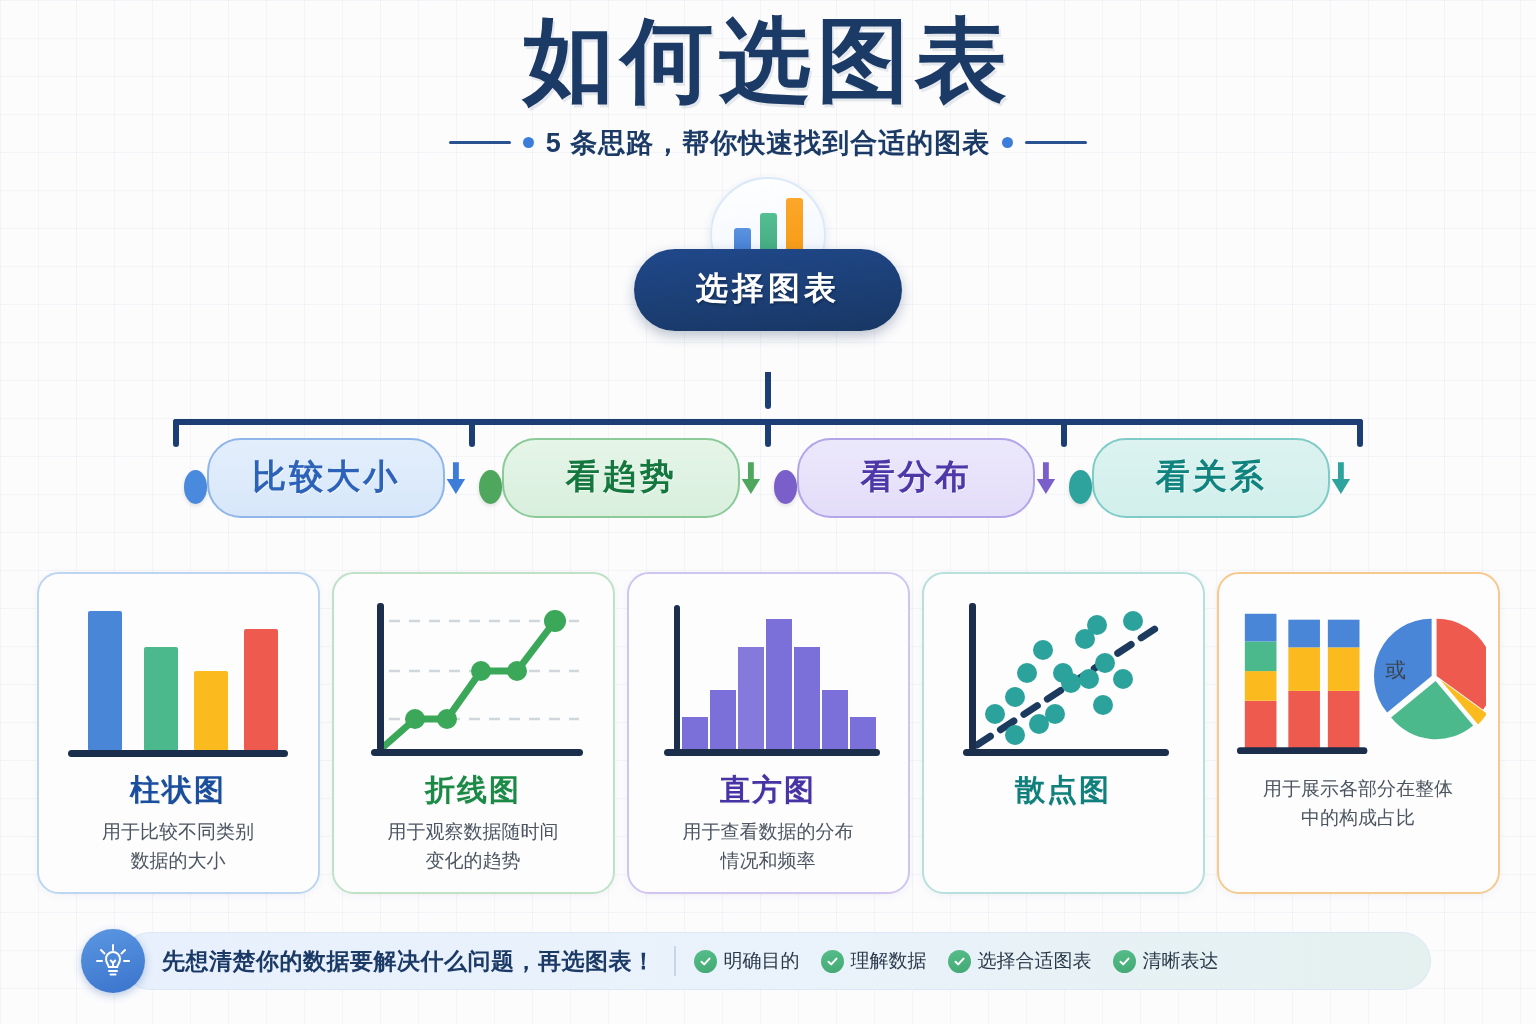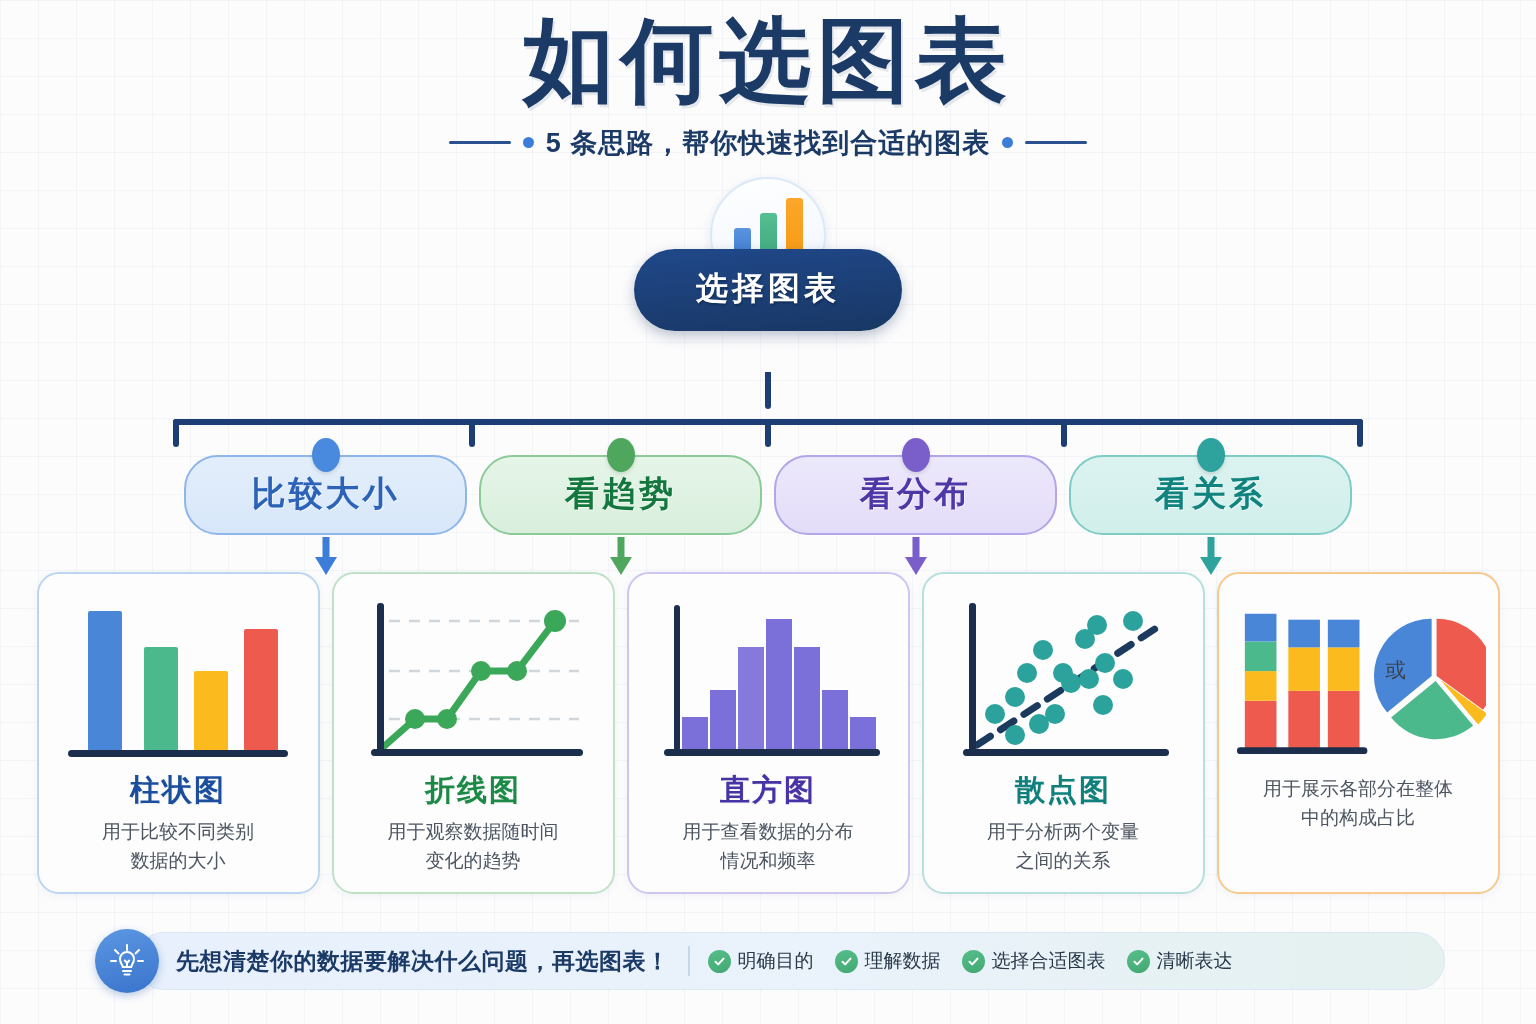--- a/index.html
+++ b/index.html
@@ -66,21 +66,21 @@
   }
 
   
   .connectors { position: absolute; left: 0; top: 372px; width: 1536px; height: 96px; z-index: 1; }
 
   
   .branch-row {
     position: absolute; top: 438px; left: 0; width: 1536px;
     display: flex; justify-content: center; gap: 12px; z-index: 2;
   }
-  .branch-col { width: 283px; display: flex; flex-direction: column; align-items: center; }
+  .branch-col { width: 283px; display: flex; align-items: center; }
   .branch-dot {
     width: 28px; height: 34px; border-radius: 50%;
     margin-bottom: -17px; z-index: 5; position: relative;
     box-shadow: 0 2px 4px rgba(0,0,0,0.12);
   }
   .branch-pill {
     width: 100%; text-align: center;
     border-radius: 34px; padding: 14px 0 16px;
     font-size: 34px; font-weight: 900; letter-spacing: 3px;
     border: 2.5px solid; position: relative; z-index: 4;
@@ -100,21 +100,21 @@
     display: flex; flex-direction: column; align-items: center;
     box-shadow: 0 2px 8px rgba(30,60,110,0.05);
   }
   .viz { height: 178px; width: 100%; display: flex; align-items: center; justify-content: center; }
   .card-title { font-size: 30px; font-weight: 900; letter-spacing: 2px; margin-top: 2px;
                 text-shadow: 1px 1px 0 rgba(0,0,0,0.05); }
   .card-desc { font-size: 19px; color: #4c5560; text-align: center; line-height: 1.5; margin-top: 7px; }
 
   
   .footer {
-    position: absolute; left: 95px; top: 928px; width: 1350px; height: 66px;
+    position: absolute; left: 81px; top: 928px; width: 1350px; height: 66px;
     display: flex; align-items: center; z-index: 3;
   }
   .bulb {
     width: 64px; height: 64px; border-radius: 50%;
     background: linear-gradient(165deg,#5b97e2,#3a74cc);
     display: flex; align-items: center; justify-content: center;
     box-shadow: 0 3px 8px rgba(40,90,170,0.3);
     position: relative; z-index: 4; margin-right: -24px;
   }
   .footer-bar {
@@ -299,24 +299,20 @@
           <circle cx="156" cy="112" r="10"></circle>
           <circle cx="158" cy="70" r="10"></circle>
           <circle cx="176" cy="86" r="10"></circle>
           <circle cx="186" cy="28" r="10"></circle>
         </g>
         <rect x="22" y="10" width="7" height="148" rx="3" fill="#1b2f4d"></rect>
         <rect x="16" y="156" width="206" height="7" rx="3.5" fill="#1b2f4d"></rect>
       </svg>
     </div>
     <div class="card-title" style="color:#10807c">散点图</div>
-    <div class="card-desc">
-      <div>用于分析两个变量</div>
-      <div>之间的关系</div>
-    </div>
   </div>
 
   <div class="card" style="border-color:#f6c98c">
     <div class="viz">
       <svg width="258" height="172" viewBox="0 0 258 172">
 
         <g>
           <g>
             <rect x="14" y="108" width="32" height="48" fill="#ee5a4d"></rect>
             <rect x="14" y="78" width="32" height="30" fill="#fbbb1e"></rect>

